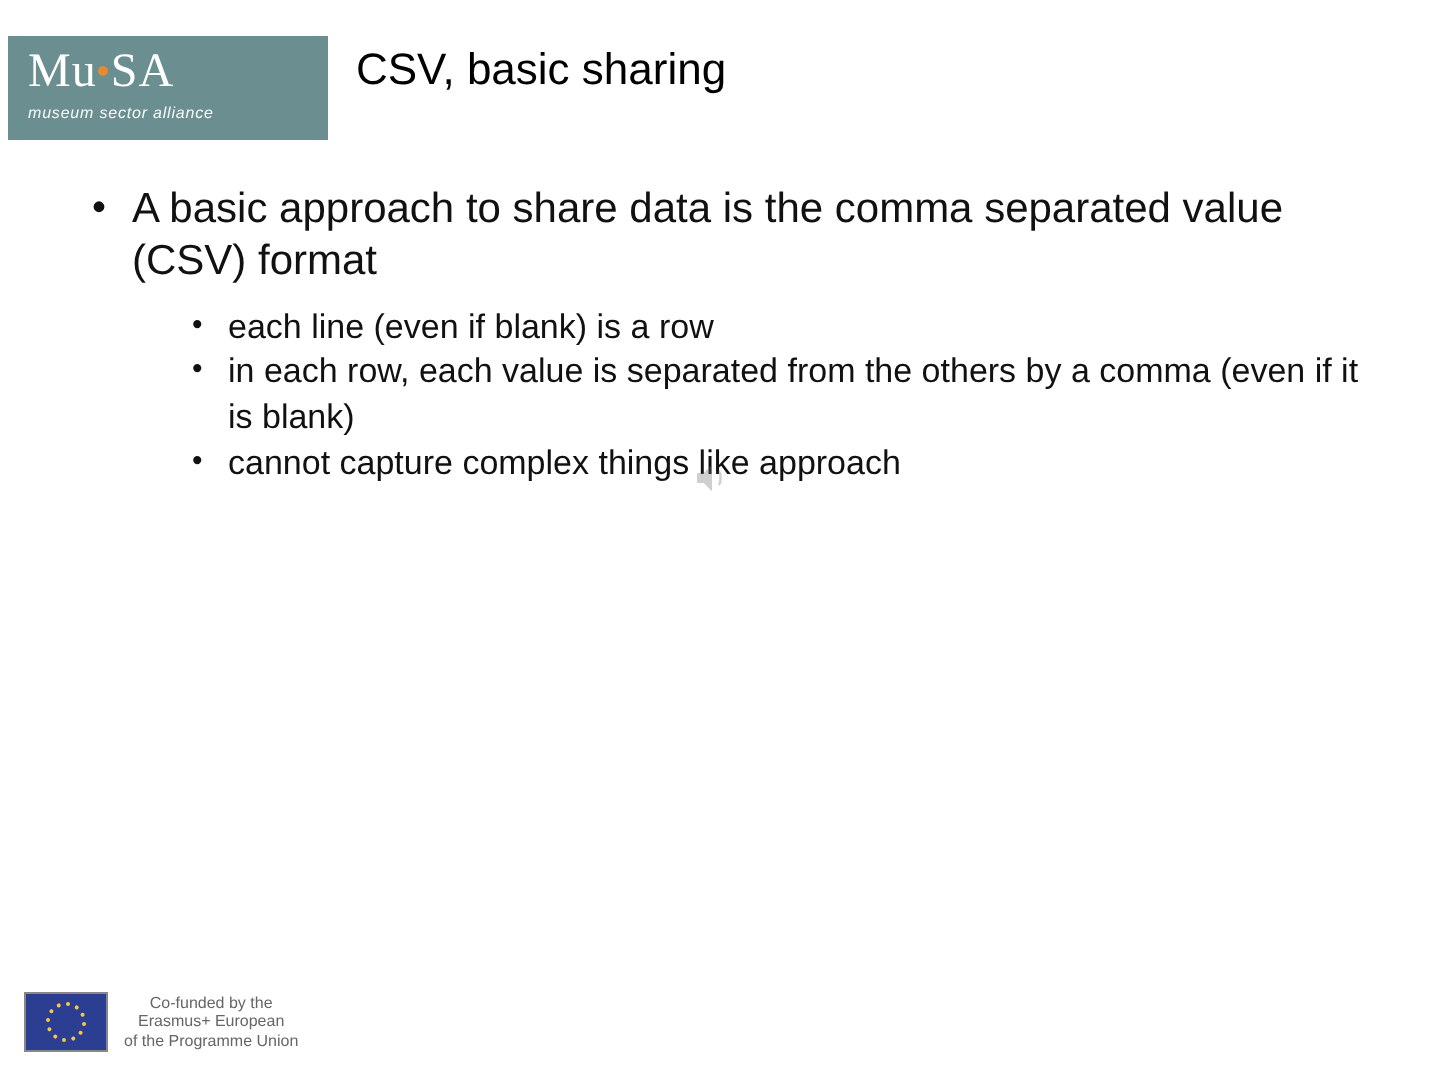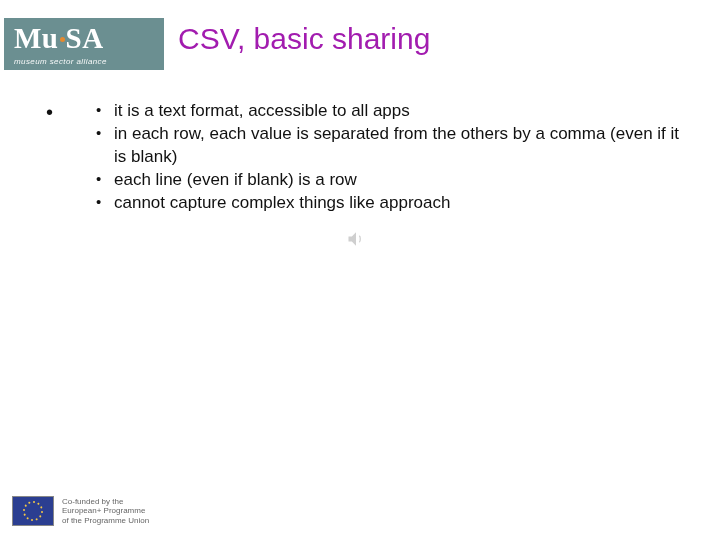--- a/index.html
+++ b/index.html
@@ -19,22 +19,22 @@
     left: 4px;
     width: 160px;
     height: 52px;
     background: #6b8f91;
     color: #fff;
     box-sizing: border-box;
     padding: 6px 10px 4px 10px;
   }
   .logo-main {
     font-family: Georgia, 'Times New Roman', serif;
-    font-size: 29px;
-    font-weight: bold;
+    font-size: 24px;
+    font-weight: normal;
     letter-spacing: 0.5px;
     line-height: 1;
   }
   .logo-main .dot {
     display: inline-block;
     width: 5px;
     height: 5px;
     background: #e58a2e;
     border-radius: 50%;
     vertical-align: middle;
@@ -44,22 +44,22 @@
     font-size: 8px;
     letter-spacing: 0.4px;
     margin-top: 4px;
     opacity: 0.95;
     font-style: italic;
   }
   .title {
     position: absolute;
     top: 22px;
     left: 178px;
-    font-size: 30px;
-    color: #a21caf;
+    font-size: 22px;
+    color: #000000;
     font-family: Verdana, Geneva, sans-serif;
   }
   .body {
     position: absolute;
     top: 92px;
     left: 40px;
     right: 40px;
   }
   ul.main {
     list-style: none;
@@ -141,41 +141,42 @@
     width: 2px; height: 2px;
     background: #f6c945;
     border-radius: 50%;
     left: 50%; top: 50%;
     transform-origin: 0 0;
   }
   .footer-text {
     font-size: 8px;
     line-height: 1.2;
     color: #666;
+    text-align: center;
   }
 </style>
 </head>
 <body>
 
 <div class="logo">
   <div class="logo-main">
     <span>Mu</span><span class="dot"></span><span>SA</span>
   </div>
   <div class="logo-sub">museum sector alliance</div>
 </div>
 
 <div class="title">CSV, basic sharing</div>
 
 <div class="body">
   <ul class="main">
     <li>
+      <span>A basic approach to share data is the comma separated value (CSV) format</span>
       <ul class="sub">
-        <li><span>it is a text format, accessible to all apps</span></li>
+        <li><span>each line (even if blank) is a row</span></li>
         <li><span>in each row, each value is separated from the others by a comma (even if it is blank)</span></li>
-        <li><span>each line (even if blank) is a row</span></li>
         <li><span>cannot capture complex things like approach</span></li>
       </ul>
     </li>
   </ul>
 </div>
 
 <div class="watermark">
   <svg viewBox="0 0 24 24" fill="#777">
     <path d="M3 9v6h4l5 5V4L7 9H3z"></path>
     <path d="M16 8c1.5 1 1.5 7 0 8" stroke="#777" stroke-width="1.5" fill="none"></path>
@@ -196,16 +197,16 @@
       <span style="transform: rotate(210deg) translate(8px)"></span>
       <span style="transform: rotate(240deg) translate(8px)"></span>
       <span style="transform: rotate(270deg) translate(8px)"></span>
       <span style="transform: rotate(300deg) translate(8px)"></span>
       <span style="transform: rotate(330deg) translate(8px)"></span>
     </div>
       </div>
   </div>
   <div class="footer-text">
     <div>Co-funded by the</div>
-    <div>European+ Programme</div>
+    <div>Erasmus+ European</div>
     <div>of the Programme Union</div>
   </div>
 </div>
 
 </body></html>

